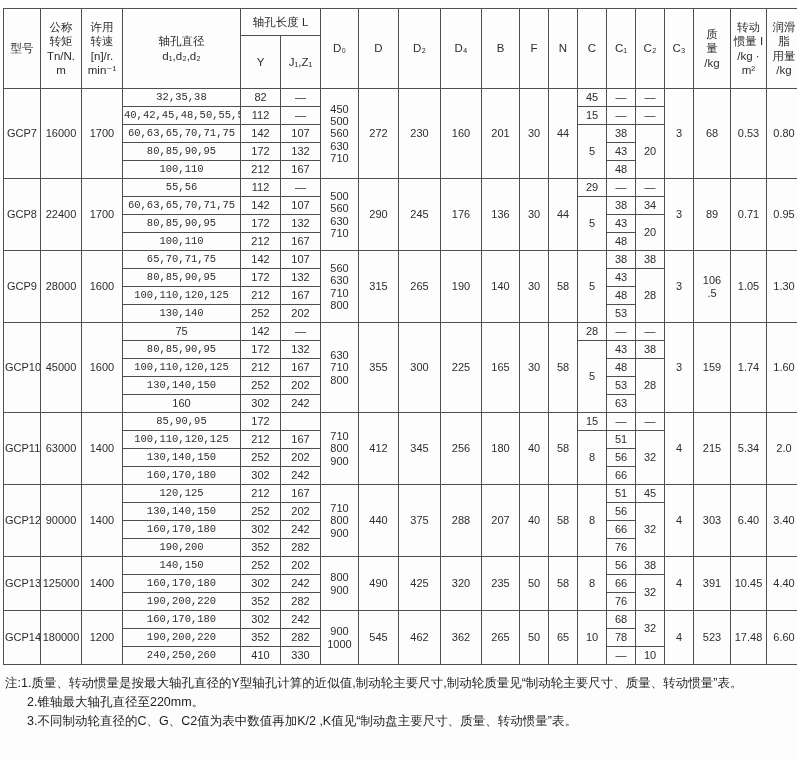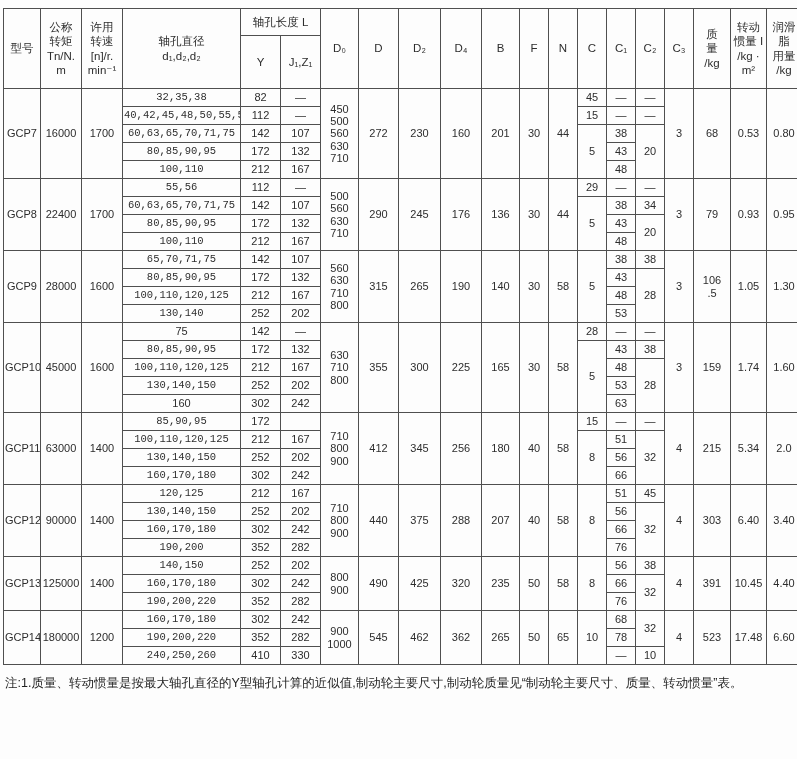--- a/index.html
+++ b/index.html
@@ -155,22 +155,22 @@
           <td rowspan="4">290</td>
           <td rowspan="4">245</td>
           <td rowspan="4">176</td>
           <td rowspan="4">136</td>
           <td rowspan="4">30</td>
           <td rowspan="4">44</td>
           <td>29</td>
           <td>—</td>
           <td>—</td>
           <td rowspan="4">3</td>
-          <td rowspan="4">79</td>
-          <td rowspan="4">0.93</td>
+          <td rowspan="4">89</td>
+          <td rowspan="4">0.71</td>
           <td rowspan="4">0.95</td>
         </tr>
         <tr>
           <td class="dia">60,63,65,70,71,75</td>
           <td>142</td>
           <td>107</td>
           <td rowspan="3">5</td>
           <td>38</td>
           <td>34</td>
         </tr>
@@ -440,14 +440,16 @@
           <td>410</td>
           <td>330</td>
           <td>—</td>
           <td>10</td>
         </tr>
       </tbody>
   </table>
 
   <div class="notes">
     <div class="note-line">注:1.质量、转动惯量是按最大轴孔直径的Y型轴孔计算的近似值,制动轮主要尺寸,制动轮质量见“制动轮主要尺寸、质量、转动惯量”表。</div>
+    <div class="note-line note-rest">2.锥轴最大轴孔直径至220mm。</div>
+    <div class="note-line note-rest">3.不同制动轮直径的C、G、C2值为表中数值再加K/2 ,K值见“制动盘主要尺寸、质量、转动惯量”表。</div>
   </div>
 </div>
 
 </body></html>

